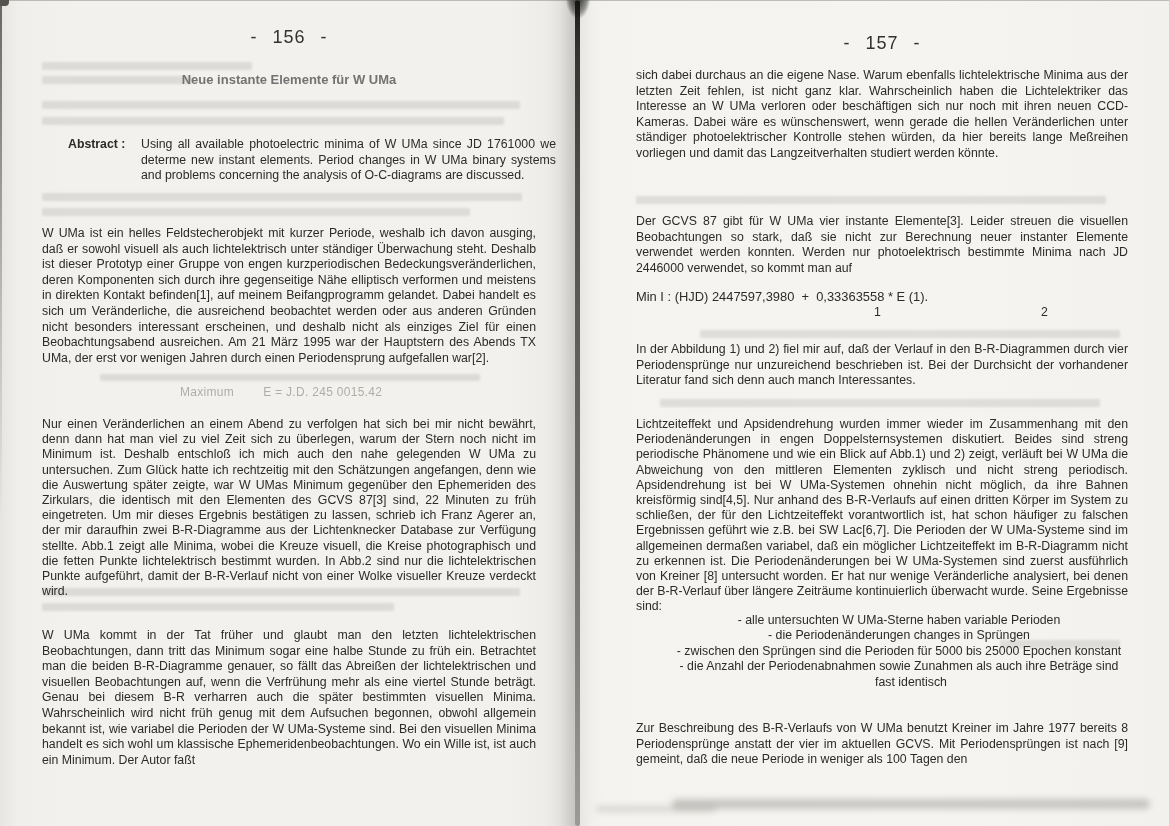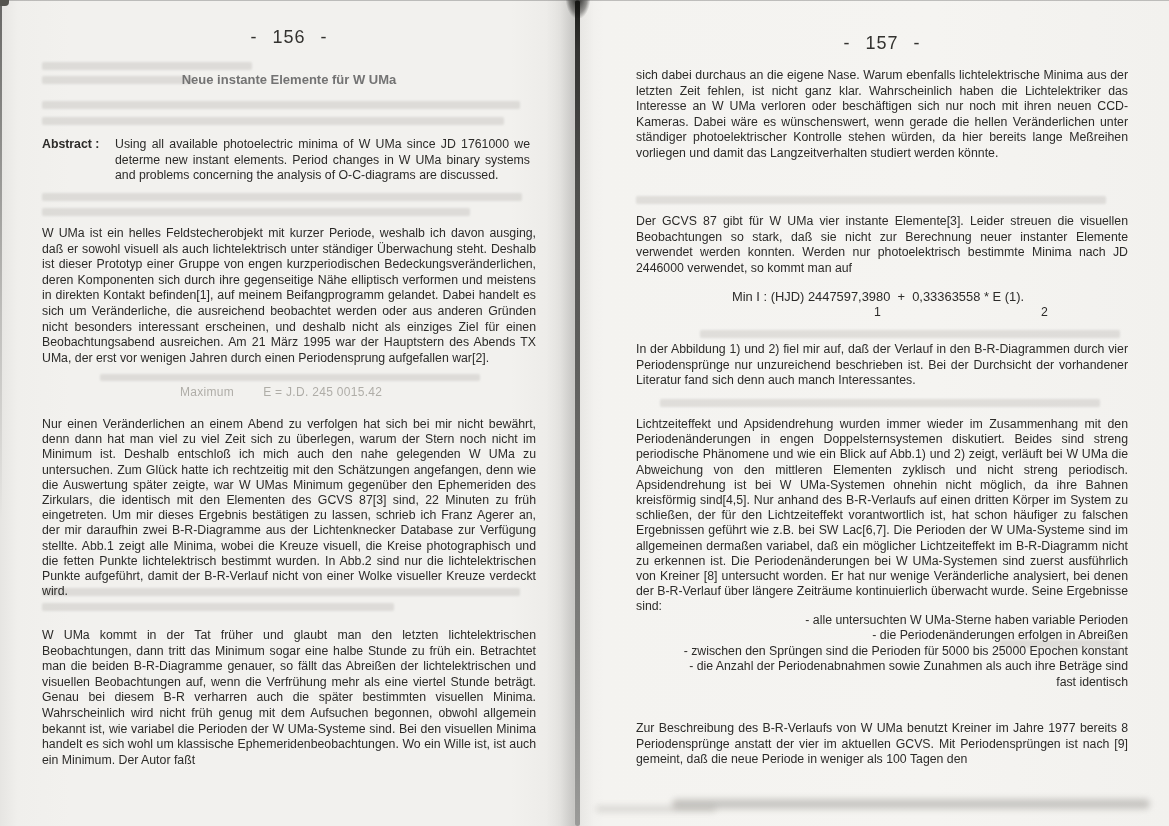--- a/index.html
+++ b/index.html
@@ -26,30 +26,30 @@
     background:rgba(130,127,120,0.38);filter:blur(3px);}
   .bottom-smudge2{position:absolute;left:596px;top:806px;width:120px;height:6px;border-radius:3px;
     background:rgba(130,127,120,0.25);filter:blur(3px);}
 
   
   .tb{position:absolute;font-size:12.3px;line-height:15.6px;text-align:justify;}
   .colL{left:42px;width:494px;}
   .colR{left:636px;width:492px;}
   .pagenum{text-align:center;font-size:18px;word-spacing:9px;letter-spacing:1px;color:#33322f;}
   .title{text-align:center;font-weight:bold;font-size:13px;color:#737373;}
-  .abstract{display:flex;}
+  .abstract{display:flex;margin-left:26px;}
   .abstract-label{width:73px;font-weight:bold;flex:none;white-space:nowrap;}
   .abstract-body{width:415px;flex:none;text-align:justify;}
   .tight{line-height:15.2px;}
-  .eq-line{white-space:pre;font-size:12.9px;margin-left:96px;text-align:left;}
+  .eq-line{white-space:pre;font-size:12.9px;text-align:left;}
   .eq-subs{position:relative;height:16px;}
   .eq-sub1{position:absolute;left:238px;}
   .eq-sub2{position:absolute;left:405px;}
   .bullets{margin:0;padding:0;list-style:none;line-height:15.4px;}
-  .bullets li{padding-left:58px;text-indent:-24px;text-align:right;}
+  .bullets li{padding-left:58px;text-indent:-24px;text-align:center;}
 
   
   .ghost-bar{position:absolute;height:8px;border-radius:2px;
     background:rgba(140,137,130,0.20);filter:blur(1.3px);}
   .ghost-text{position:absolute;font-size:12px;color:rgba(120,117,110,0.55);
     white-space:pre;filter:blur(0.4px);letter-spacing:0.3px;}
 </style>
 </head>
 <body>
 
@@ -111,20 +111,20 @@
       <span class="eq-sub2">2</span>
     </div>
   </div>
 
   <div class="tb colR" style="top:342px">In der Abbildung 1) und 2) fiel mir auf, daß der Verlauf in den B-R-Diagrammen durch vier Periodensprünge nur unzureichend beschrieben ist. Bei der Durchsicht der vorhandener Literatur fand sich denn auch manch Interessantes.</div>
 
   <div class="tb colR tight" style="top:417px">Lichtzeiteffekt und Apsidendrehung wurden immer wieder im Zusammenhang mit den Periodenänderungen in engen Doppelsternsystemen diskutiert. Beides sind streng periodische Phänomene und wie ein Blick auf Abb.1) und 2) zeigt, verläuft bei W UMa die Abweichung von den mittleren Elementen zyklisch und nicht streng periodisch. Apsidendrehung ist bei W UMa-Systemen ohnehin nicht möglich, da ihre Bahnen kreisförmig sind[4,5]. Nur anhand des B-R-Verlaufs auf einen dritten Körper im System zu schließen, der für den Lichtzeiteffekt vorantwortlich ist, hat schon häufiger zu falschen Ergebnissen geführt wie z.B. bei SW Lac[6,7]. Die Perioden der W UMa-Systeme sind im allgemeinen dermaßen variabel, daß ein möglicher Lichtzeiteffekt im B-R-Diagramm nicht zu erkennen ist. Die Periodenänderungen bei W UMa-Systemen sind zuerst ausführlich von Kreiner [8] untersucht worden. Er hat nur wenige Veränderliche analysiert, bei denen der B-R-Verlauf über längere Zeiträume kontinuierlich überwacht wurde. Seine Ergebnisse sind:</div>
 
   <ul class="tb colR bullets" style="top:613px">
     <li>- alle untersuchten W UMa-Sterne haben variable Perioden</li>
-    <li>- die Periodenänderungen erfolgen in Abreißen</li>
+    <li>- die Periodenänderungen changes in Sprüngen</li>
     <li>- zwischen den Sprüngen sind die Perioden für 5000 bis 25000 Epochen konstant</li>
     <li>- die Anzahl der Periodenabnahmen sowie Zunahmen als auch ihre Beträge sind fast identisch</li>
   </ul>
 
   <div class="tb colR" style="top:721px">Zur Beschreibung des B-R-Verlaufs von W UMa benutzt Kreiner im Jahre 1977 bereits 8 Periodensprünge anstatt der vier im aktuellen GCVS. Mit Periodensprüngen ist nach [9] gemeint, daß die neue Periode in weniger als 100 Tagen den</div>
 
 </div>
 
 </body></html>

